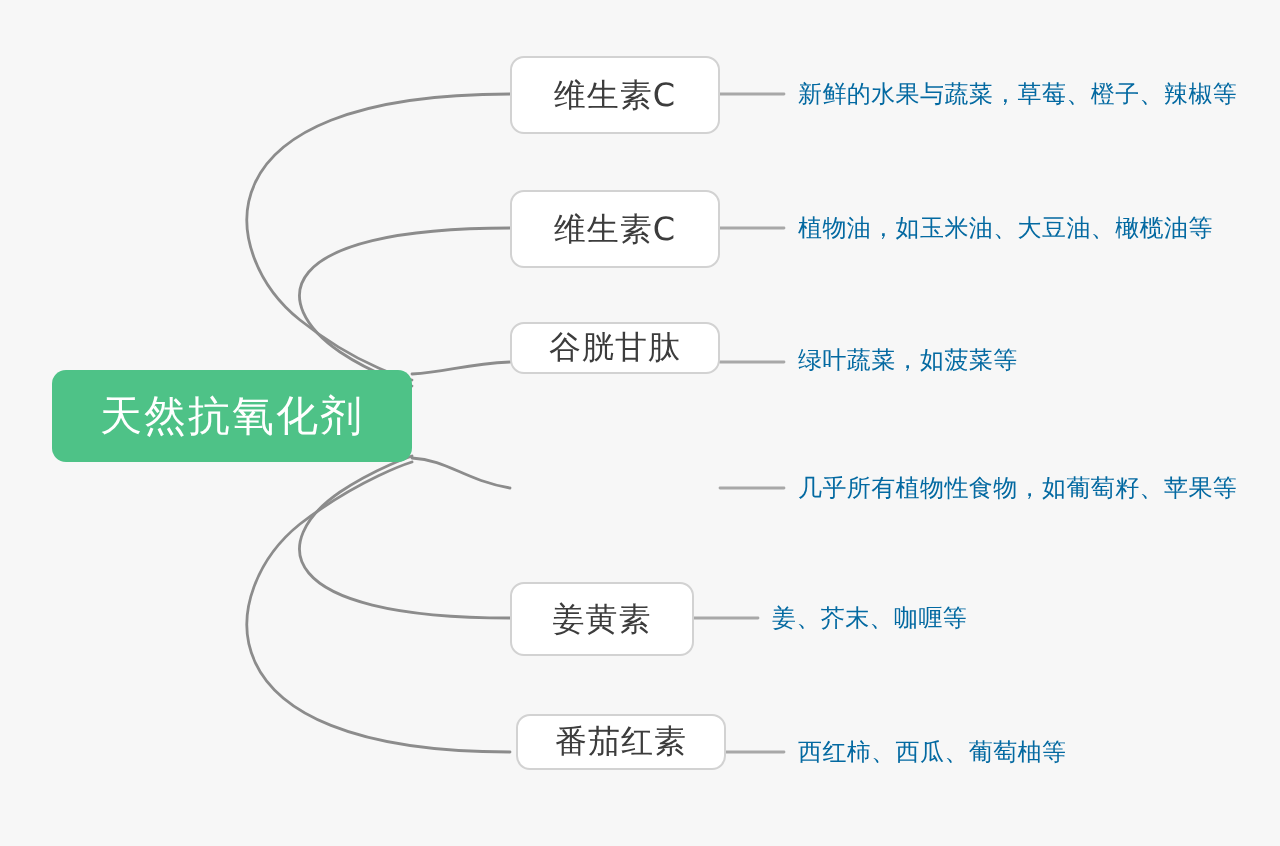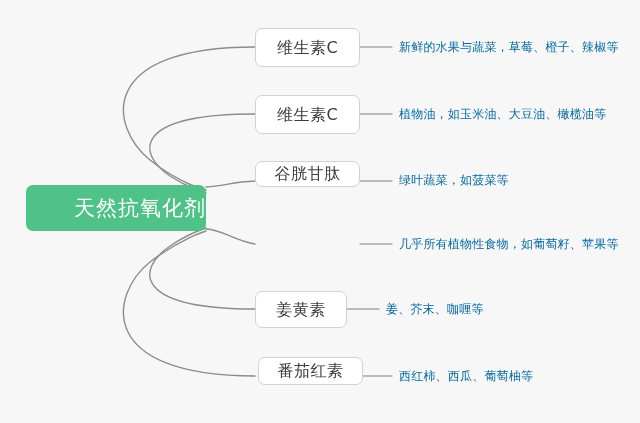--- a/index.html
+++ b/index.html
@@ -32,21 +32,21 @@
   .root-node {
     position: absolute;
     left: 26px;
     top: 185px;
     width: 180px;
     height: 46px;
     background: #4ec287;
     border-radius: 7px;
     display: flex;
     align-items: center;
-    justify-content: flex-end;
+    justify-content: center;
     box-sizing: border-box;
   }
   .root-label {
     color: #ffffff;
     font-size: 21px;
     letter-spacing: 1px;
     line-height: 1;
     white-space: nowrap;
   }
 

